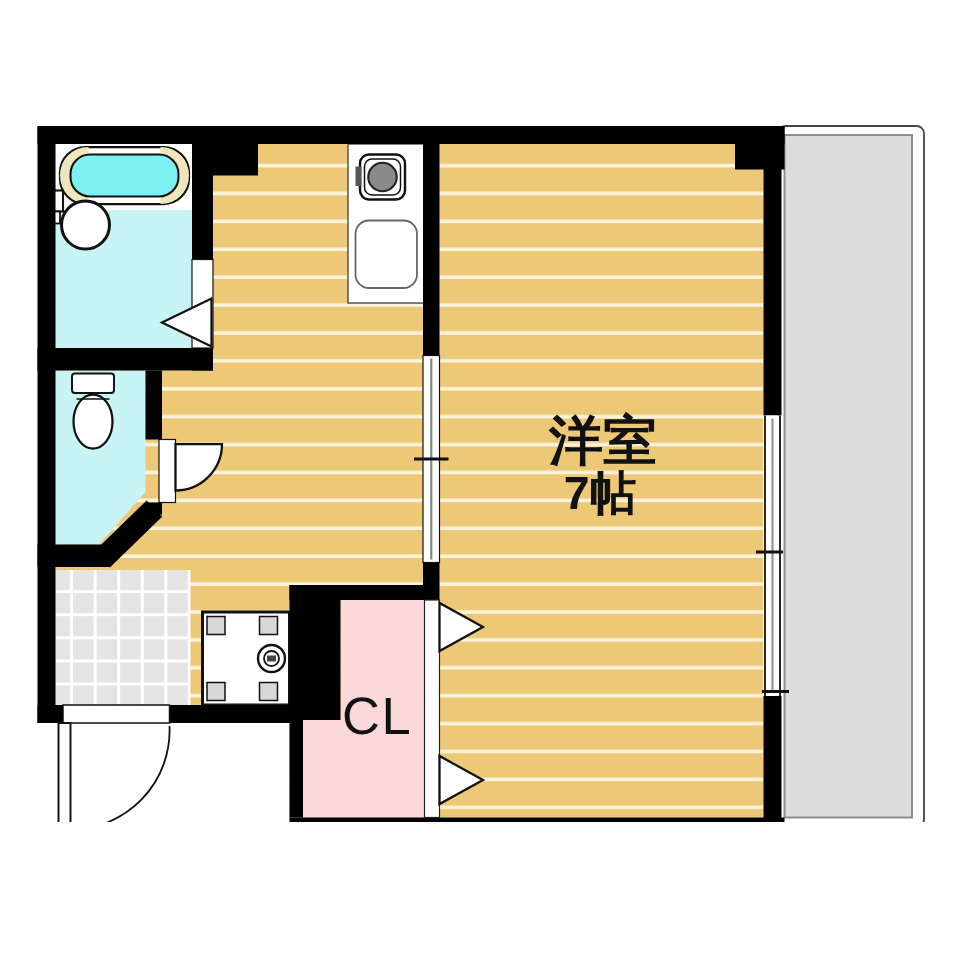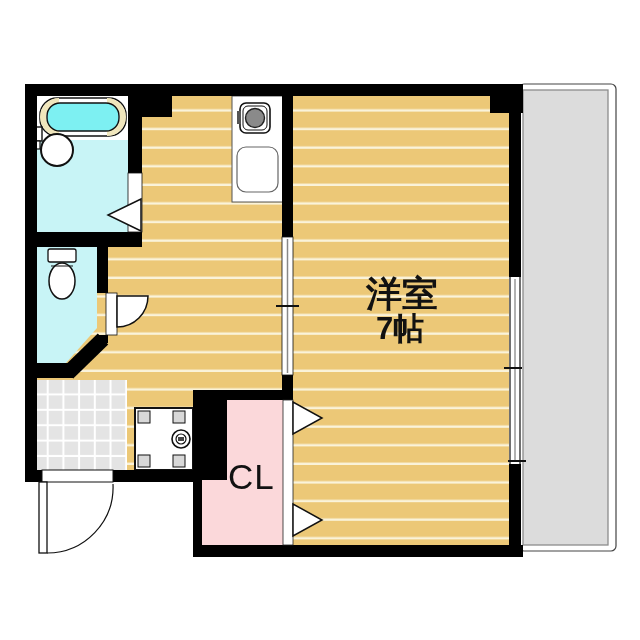--- a/index.html
+++ b/index.html
@@ -1,16 +1,16 @@
 <!DOCTYPE html>
 <html><head>
 <meta charset="utf-8">
 <style>
   html,body{margin:0;padding:0;background:#ffffff;}
-  .stage{width:640px;height:640px;position:relative;background:#84cc16;overflow:hidden;
+  .stage{width:640px;height:548px;position:relative;background:#84cc16;overflow:hidden;
          font-family:"Liberation Sans","DejaVu Sans",sans-serif;}
   svg{display:block;}
   text{font-family:"Liberation Sans","DejaVu Sans",sans-serif;fill:#111;}
   .room-label{font-weight:bold;}
 </style>
 </head>
 <body>
 
 <div class="stage">
 <svg width="640" height="640" viewBox="0 0 640 640">

